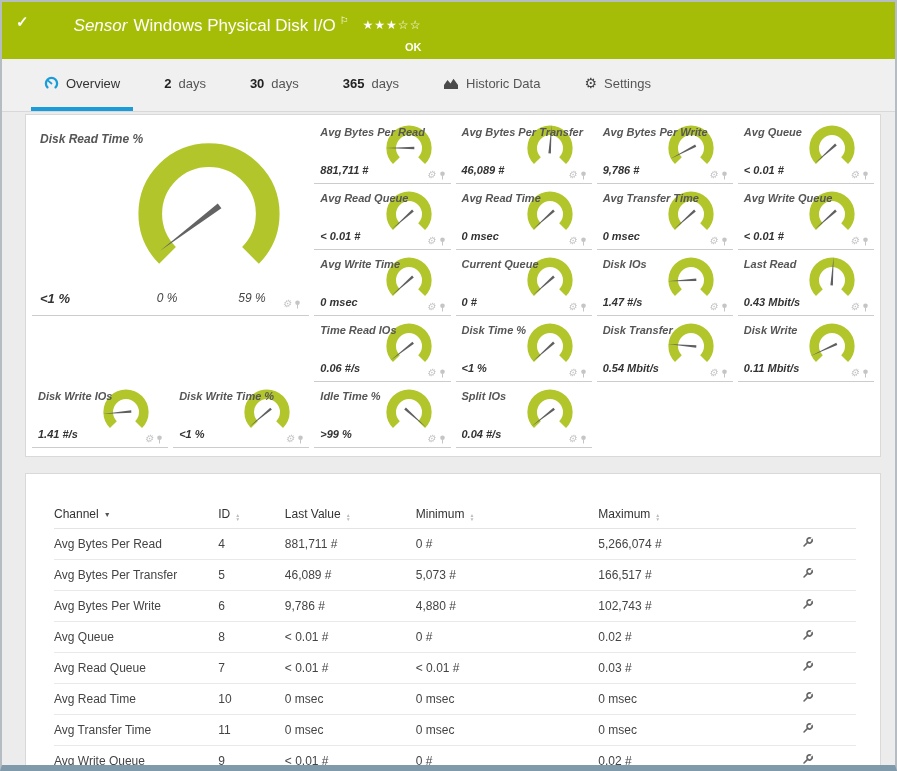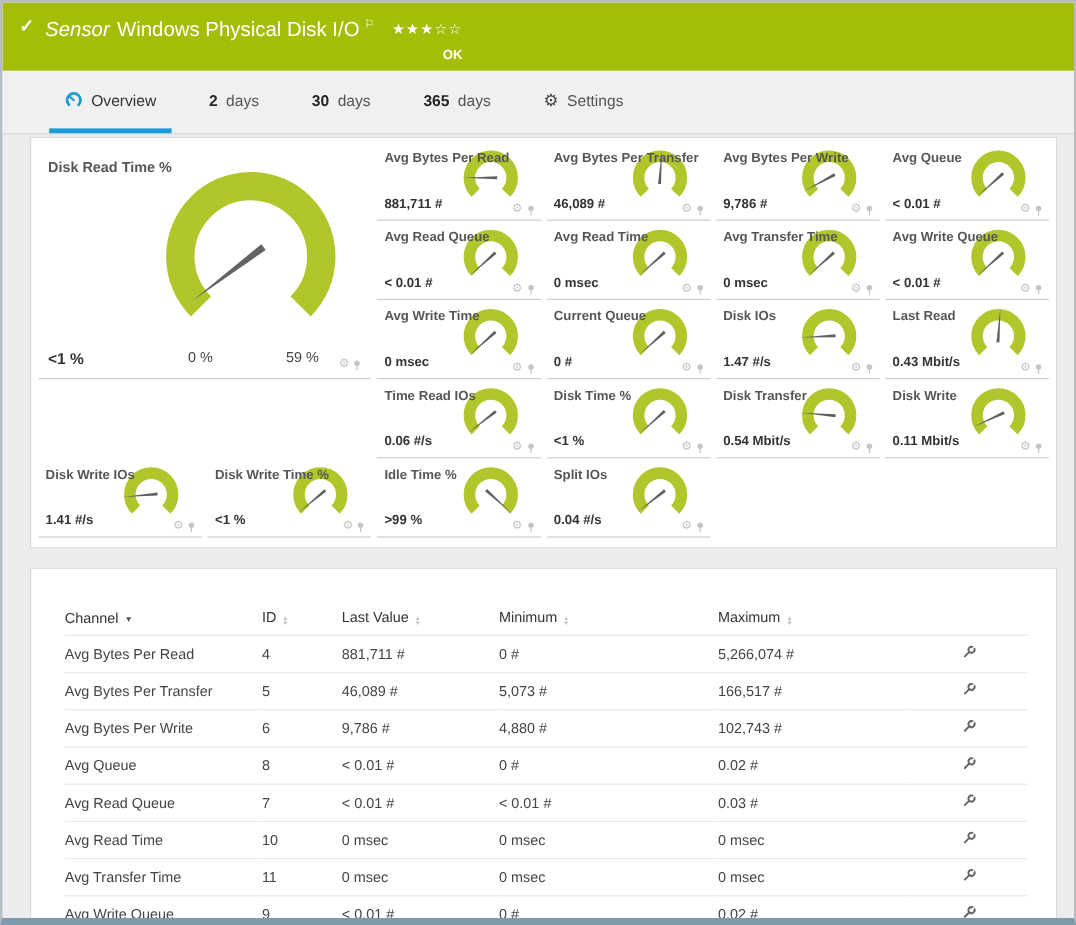--- a/index.html
+++ b/index.html
@@ -5,41 +5,41 @@
   :root{ --blue:#199cd8; }
   html,body{margin:0;padding:0;background:#dfe3e6;}
   body{width:897px;height:771px;overflow:hidden;font-family:"Liberation Sans",sans-serif;}
   .window{box-sizing:border-box;width:897px;height:771px;overflow:hidden;
     border:2px solid #b5bcc2;border-bottom:6px solid #8099ab;background:#ececec;
     display:flex;flex-direction:column;}
   
   .topbar{height:57px;flex:0 0 57px;color:#fff;display:flex;align-items:flex-start;
     padding:9px 10px 0 12px;box-sizing:border-box;}
   .chk{font-size:15px;font-weight:bold;margin:2px 9px 0 2px;}
-  .titleline{font-size:17px;line-height:20px;white-space:nowrap;}
+  .titleline{font-size:17px;line-height:20px;white-space:nowrap;margin-left:36px;}
   .titleline em{font-style:italic;font-weight:normal;margin-right:6px;}
   .flag{font-size:10px;vertical-align:7px;margin-left:4px;}
   .stars{font-size:12px;letter-spacing:1px;margin-left:14px;vertical-align:2px;cursor:pointer;}
   .ok{font-size:11px;font-weight:bold;margin-top:5px;margin-left:1px;text-align:right;}
   
   .tabs{height:53px;flex:0 0 53px;background:#f0f0f0;border-bottom:1px solid #d8d8d8;
-    display:flex;align-items:stretch;padding-left:30px;box-sizing:border-box;}
+    display:flex;align-items:stretch;padding-left:20px;box-sizing:border-box;}
   .tab{display:flex;align-items:center;gap:7px;padding:0 13px;margin:0 9px;
     font-size:13px;color:#555;cursor:pointer;border-bottom:4px solid transparent;white-space:nowrap;}
   .tab.active{border-bottom-color:var(--blue);color:#333;}
   .tab .bold{color:#222;font-weight:bold;}
   .tab .tabicon{display:flex;align-items:center;}
   .tab .tabgear{font-size:14px;color:#444;line-height:1;}
   
   .content{flex:1;padding:2px 14px 0 23px;overflow:hidden;}
   .panel{background:#fff;border:1px solid #d9d9d9;box-sizing:border-box;}
   
   .gauges{display:grid;grid-template-columns:repeat(6,1fr);grid-auto-rows:66px;
     gap:0 5px;padding:3px 6px 8px 6px;}
-  .cell{position:relative;border-bottom:1px solid #cccccc;cursor:pointer;}
+  .cell{position:relative;border-bottom:1px solid #cccccc;cursor:pointer;font-style:italic;}
   .cell.big{grid-column:1/3;grid-row:1/4;}
   .cell.spacer{grid-column:1/3;grid-row:4;border-bottom:none;cursor:default;}
   .g-title{position:absolute;left:6px;top:8px;font-size:11px;font-weight:bold;color:#565656;
     white-space:nowrap;z-index:2;}
   .g-value{position:absolute;left:6px;bottom:7px;font-size:11px;font-weight:bold;color:#333;}
   .cell svg.gauge{position:absolute;right:13px;top:5px;}
   .mini-icons{position:absolute;right:5px;bottom:3px;display:flex;gap:3px;align-items:flex-end;}
   .mini-gear{font-size:10px;color:#c5c5c5;line-height:1;cursor:pointer;}
   .mini-pin{cursor:pointer;display:flex;}
   .big .g-title{font-size:12px;top:14px;left:8px;}
@@ -95,20 +95,28 @@
       </div>
       <div class="tab">
         <span class="bold">30</span>
         <span class="tlabel">days</span>
       </div>
       <div class="tab">
         <span class="bold">365</span>
         <span class="tlabel">days</span>
       </div>
       <div class="tab">
+        <span class="tabicon">
+          <svg width="16" height="13" viewBox="0 0 16 13">
+            <path d="M1 12 L1 8 4.5 3 7.5 6.5 10.5 1.8 15 8 15 12 Z" fill="#4a4a4a"></path>
+          </svg>
+        </span>
+        <span class="tlabel">Historic Data</span>
+      </div>
+      <div class="tab">
         <span class="tabgear">⚙</span>
         <span class="tlabel">Settings</span>
       </div>
     </nav>
 
   <main class="content">
 
     <section class="panel gauges" id="gauge-grid">
       <div class="cell big">
         <span class="g-title">Disk Read Time %</span>

